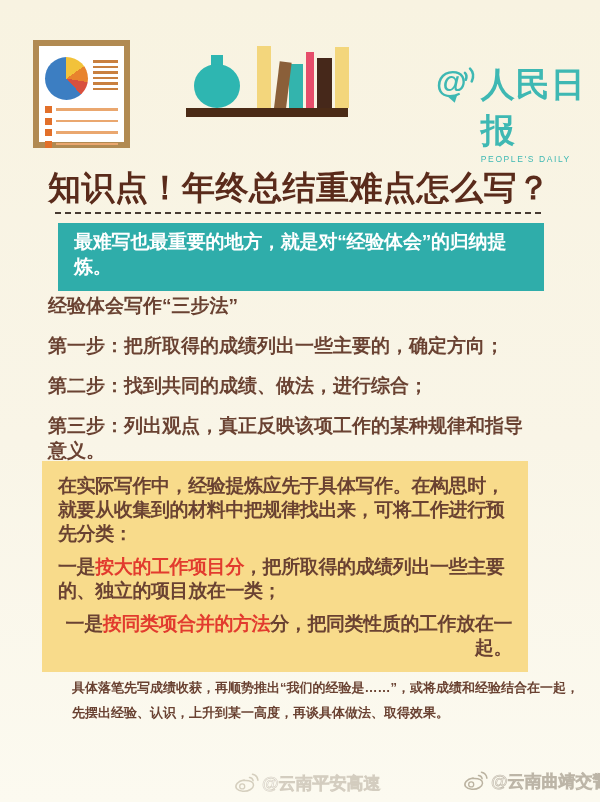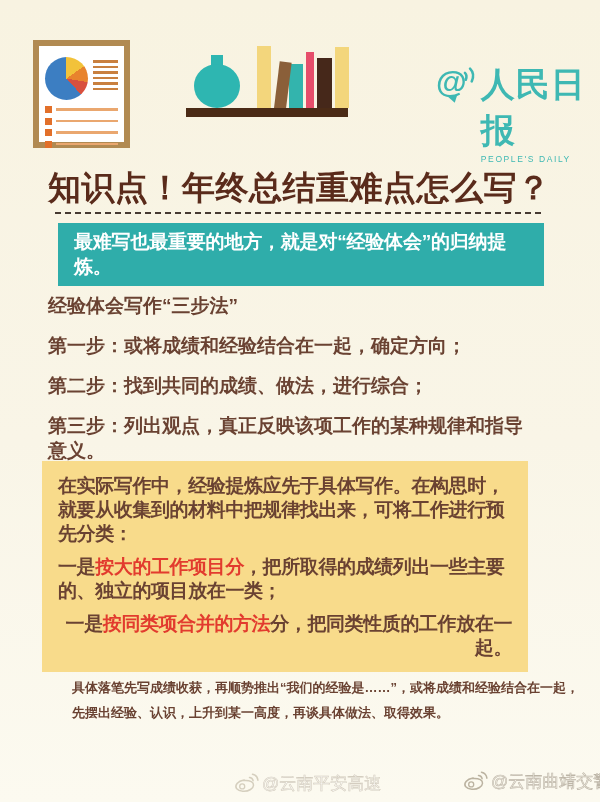--- a/index.html
+++ b/index.html
@@ -46,21 +46,21 @@
   .pd-cn { font-size:34px; font-weight:bold; color:#3eb8b3; letter-spacing:1px; }
   .pd-en { font-size:8.5px; font-weight:normal; color:#3eb8b3; letter-spacing:1.6px; margin-top:0; }
 
   
   .title { position:absolute; left:48px; top:166px; width:540px;
     font-size:33px; font-weight:900; color:#5a2b1b; letter-spacing:0.5px; white-space:nowrap; }
   .dashed { position:absolute; left:55px; top:212px; width:486px; border-top:2.5px dashed #463931; }
 
   
   .callout { position:absolute; left:58px; top:223px; width:486px;
-    background:#2fadaa; color:#ffffff; padding:6px 16px 7px;
+    background:#2fadaa; color:#ffffff; padding:6px 16px 12px;
     font-size:19px; font-weight:bold; line-height:25px; letter-spacing:-0.2px; }
 
   
   .steps { position:absolute; left:48px; top:293px; width:492px;
     color:#6a4232; font-size:19px; font-weight:bold; }
   .steps p { line-height:25px; margin-bottom:15px; letter-spacing:0; }
 
   
   .tipbox { position:absolute; left:42px; top:461px; width:486px;
     background:#f8db8b; padding:13px 16px 12px; color:#6a4232;
@@ -68,21 +68,21 @@
   .tipbox p { line-height:24px; margin-bottom:9px; letter-spacing:-0.4px; }
   .tipbox p:last-child { margin-bottom:0;text-align:right; }
   .hl { color:#e23b2e; }
 
   
   .conclusion { position:absolute; left:48px; top:676px; width:517px;
     color:#6a4232; font-size:13px; font-weight:bold; line-height:24.5px;margin-left:24px; }
 
   
   .wm { position:absolute; display:flex; align-items:center; gap:3px;
-    font-size:17px; font-weight:normal; white-space:nowrap; }
+    font-size:17px; font-weight:bold; white-space:nowrap; }
   .wm-left  { left:233px; top:772px; color:rgba(255,255,255,0.62);
     -webkit-text-stroke:0.6px rgba(176,166,146,0.55); }
   .wm-right { left:462px; top:770px; color:rgba(244,240,230,0.72);
     -webkit-text-stroke:0.6px rgba(150,140,124,0.6); }
   .wm svg { flex:none; }
 </style>
 </head>
 <body>
 
 <div class="canvas">
@@ -153,21 +153,21 @@
 
   <div class="title">知识点！年终总结重难点怎么写？</div>
   <div class="dashed"></div>
 
   <div class="callout">
     <span>最难写也最重要的地方，就是对“经验体会”的归纳提炼。</span>
   </div>
 
   <div class="steps">
     <p>经验体会写作“三步法”</p>
-    <p>第一步：或将成绩和经验结合在一起，确定方向；</p>
+    <p>第一步：把所取得的成绩列出一些主要的，确定方向；</p>
     <p>第二步：找到共同的成绩、做法，进行综合；</p>
     <p>第三步：列出观点，真正反映该项工作的某种规律和指导意义。</p>
   </div>
 
   <div class="tipbox">
     <p>在实际写作中，经验提炼应先于具体写作。在构思时，就要从收集到的材料中把规律找出来，可将工作进行预先分类：</p>
     <p>
       <span>一是</span><span class="hl">按大的工作项目分</span><span>，把所取得的成绩列出一些主要的、独立的项目放在一类；</span>
     </p>
     <p>

